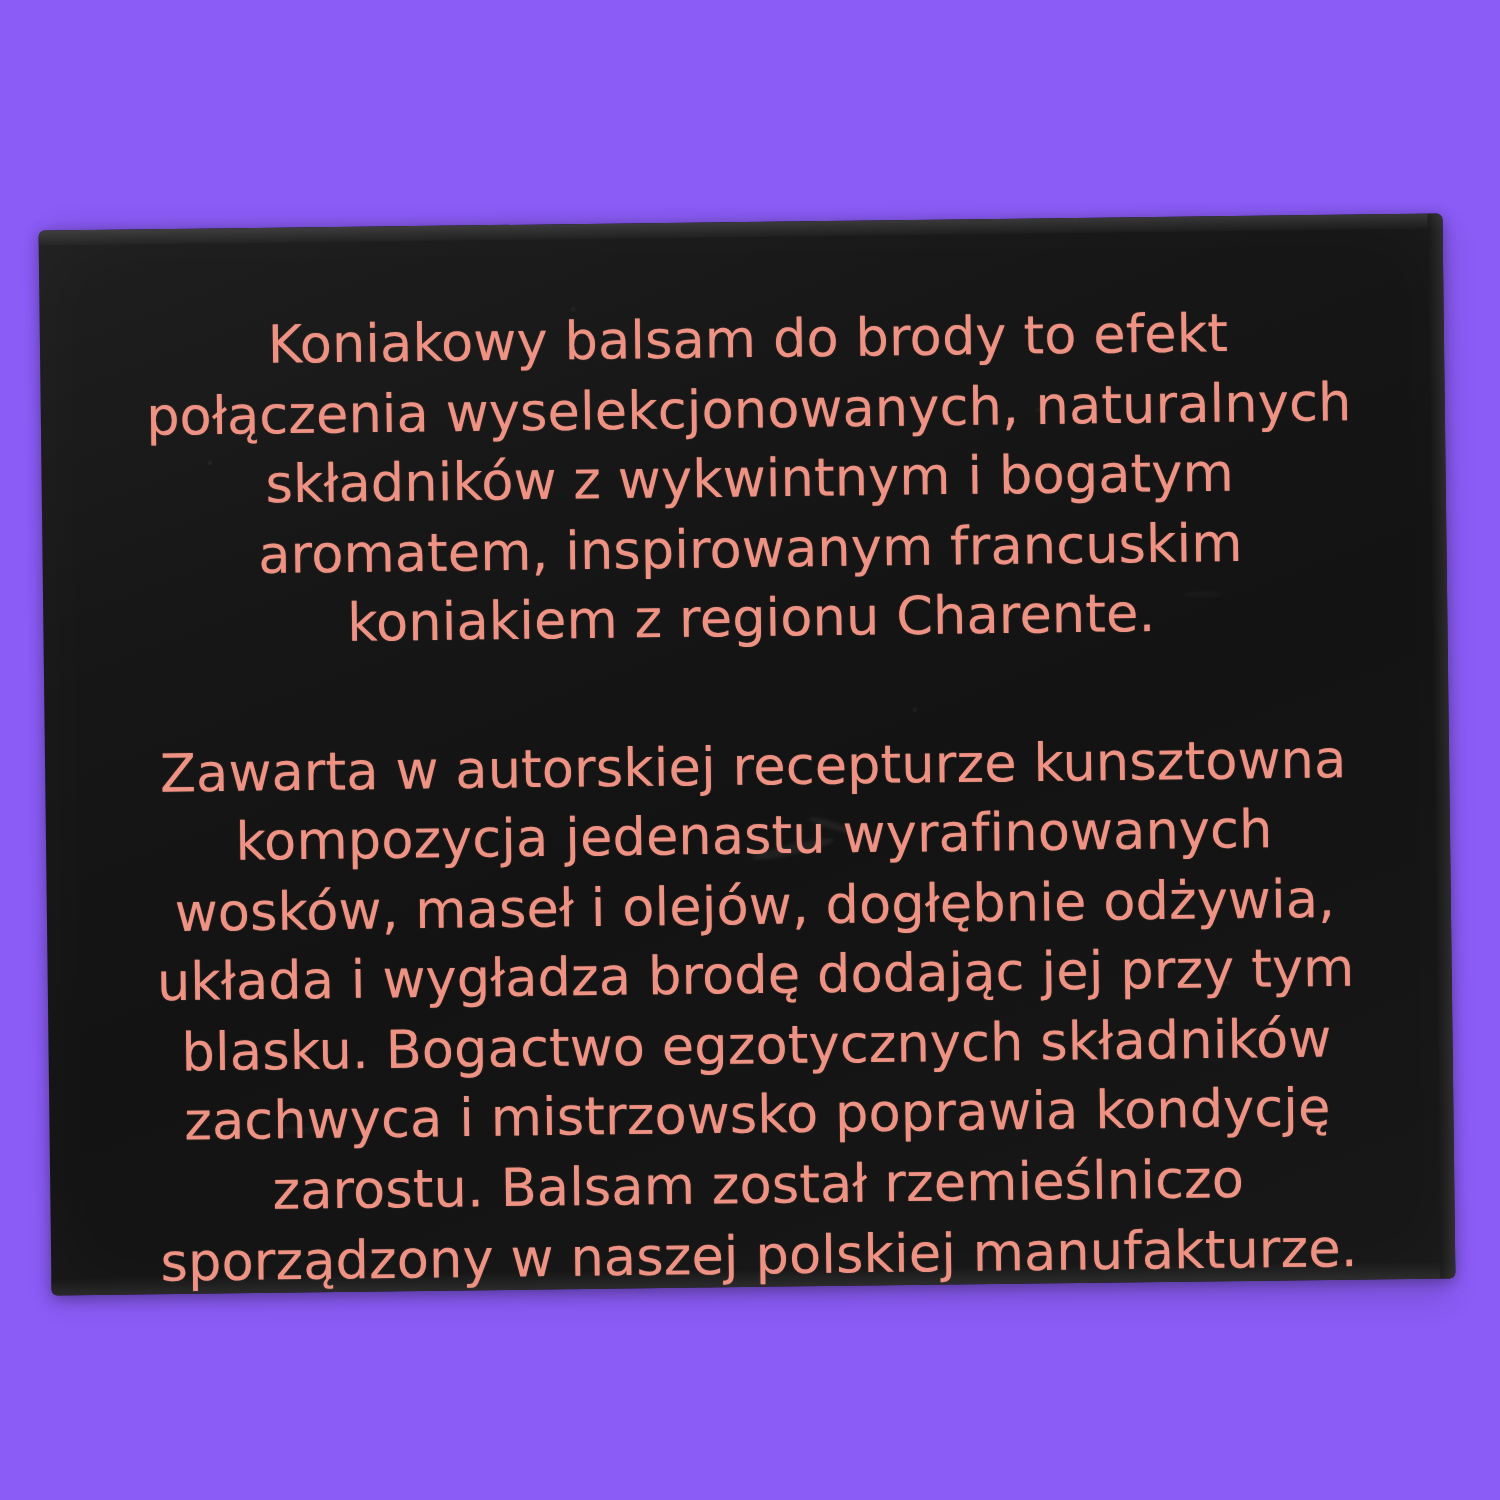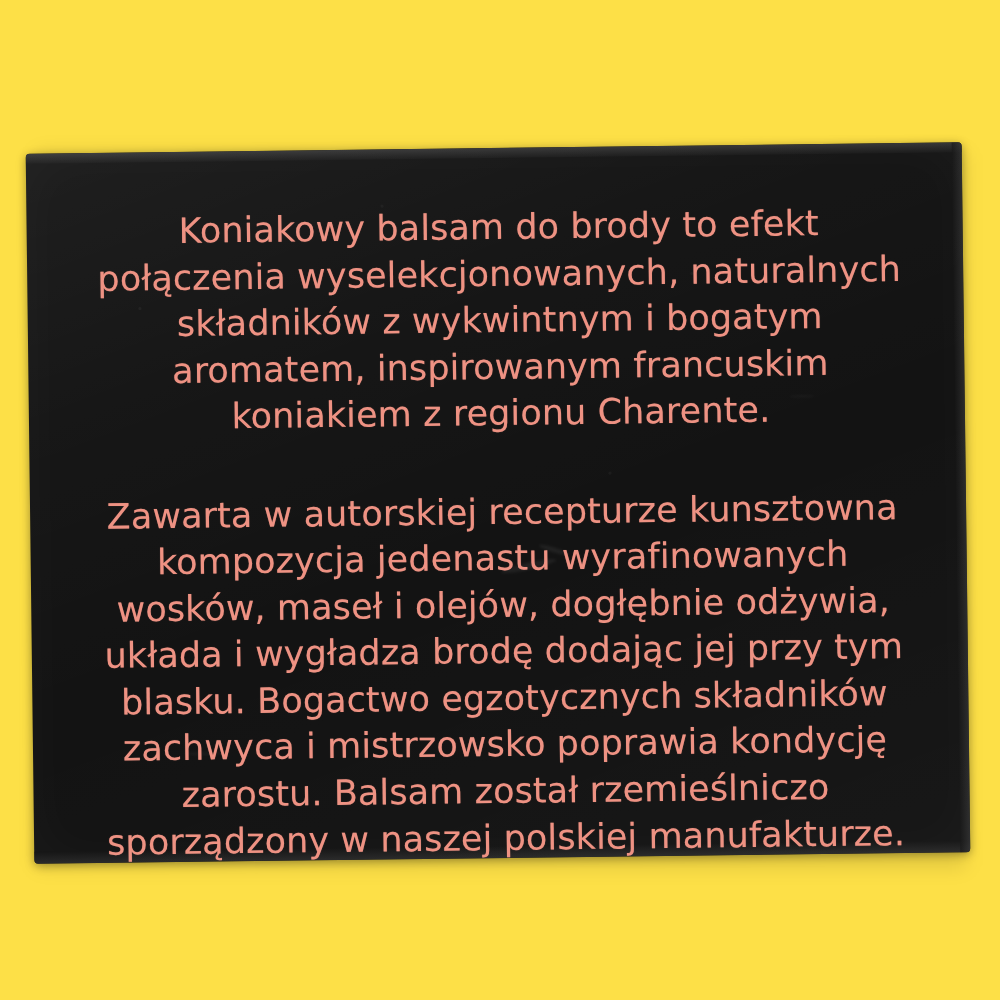--- a/index.html
+++ b/index.html
@@ -12,21 +12,21 @@
     overflow: hidden;
   }
   body {
     font-family: "DejaVu Sans", sans-serif;
   }
 
   #scene {
     position: relative;
     width: 1000px;
     height: 1000px;
-    background: #fde047;
+    background: #8b5cf6;
   }
 
   
   .box-shadow {
     position: absolute;
     left: 36px;
     top: 152px;
     width: 930px;
     height: 716px;
     background: rgba(0,0,0,0.10);

